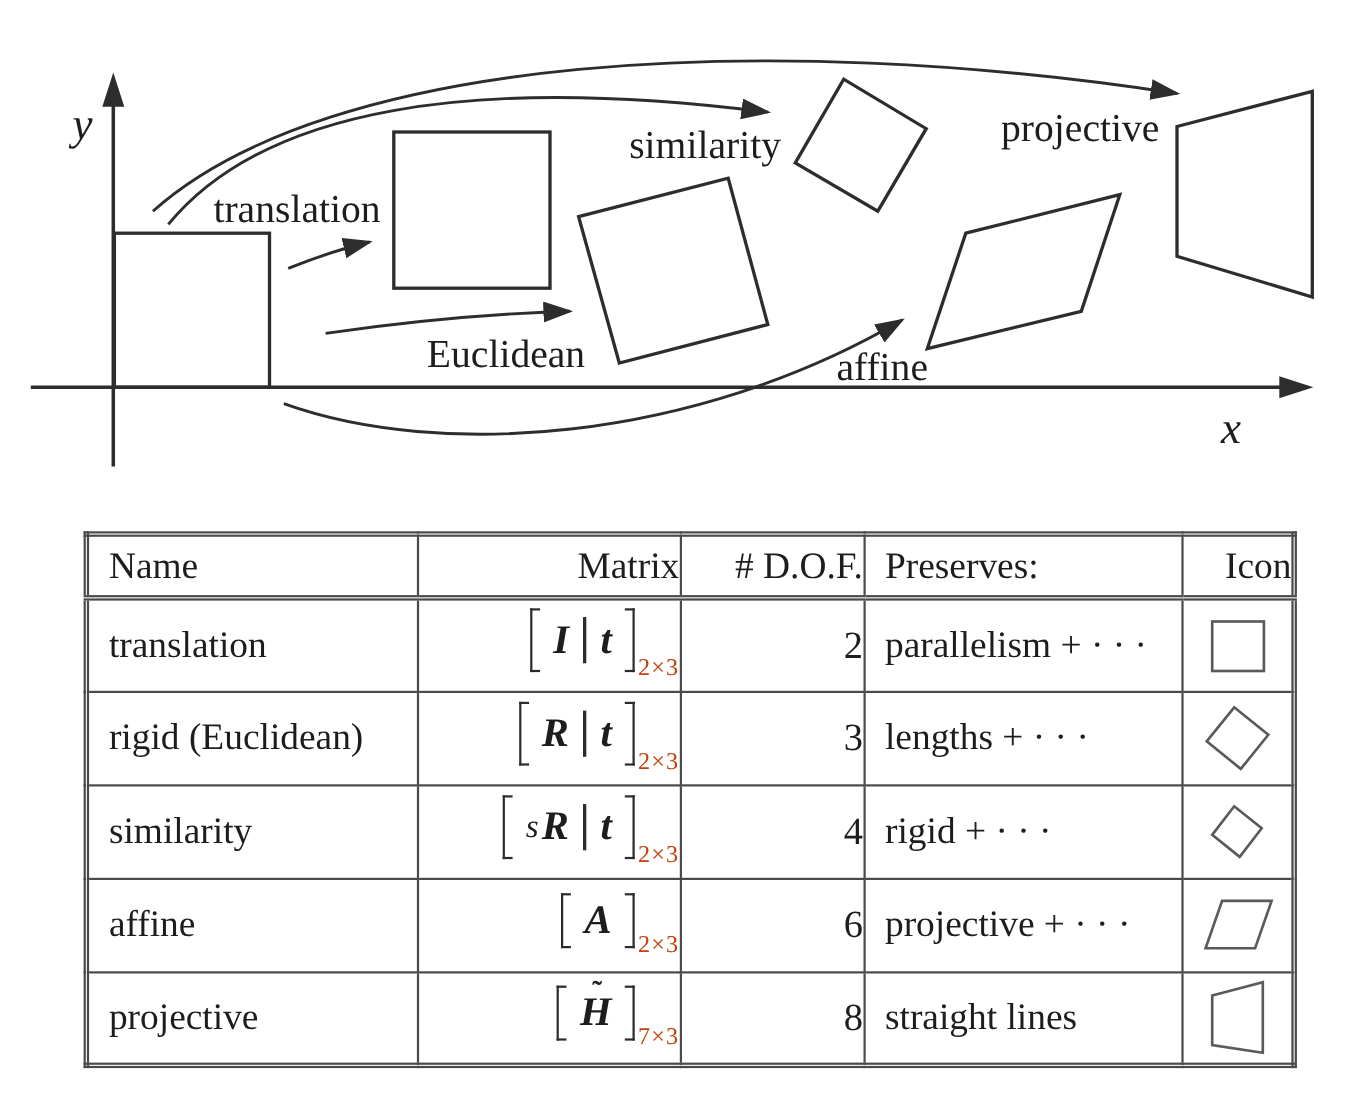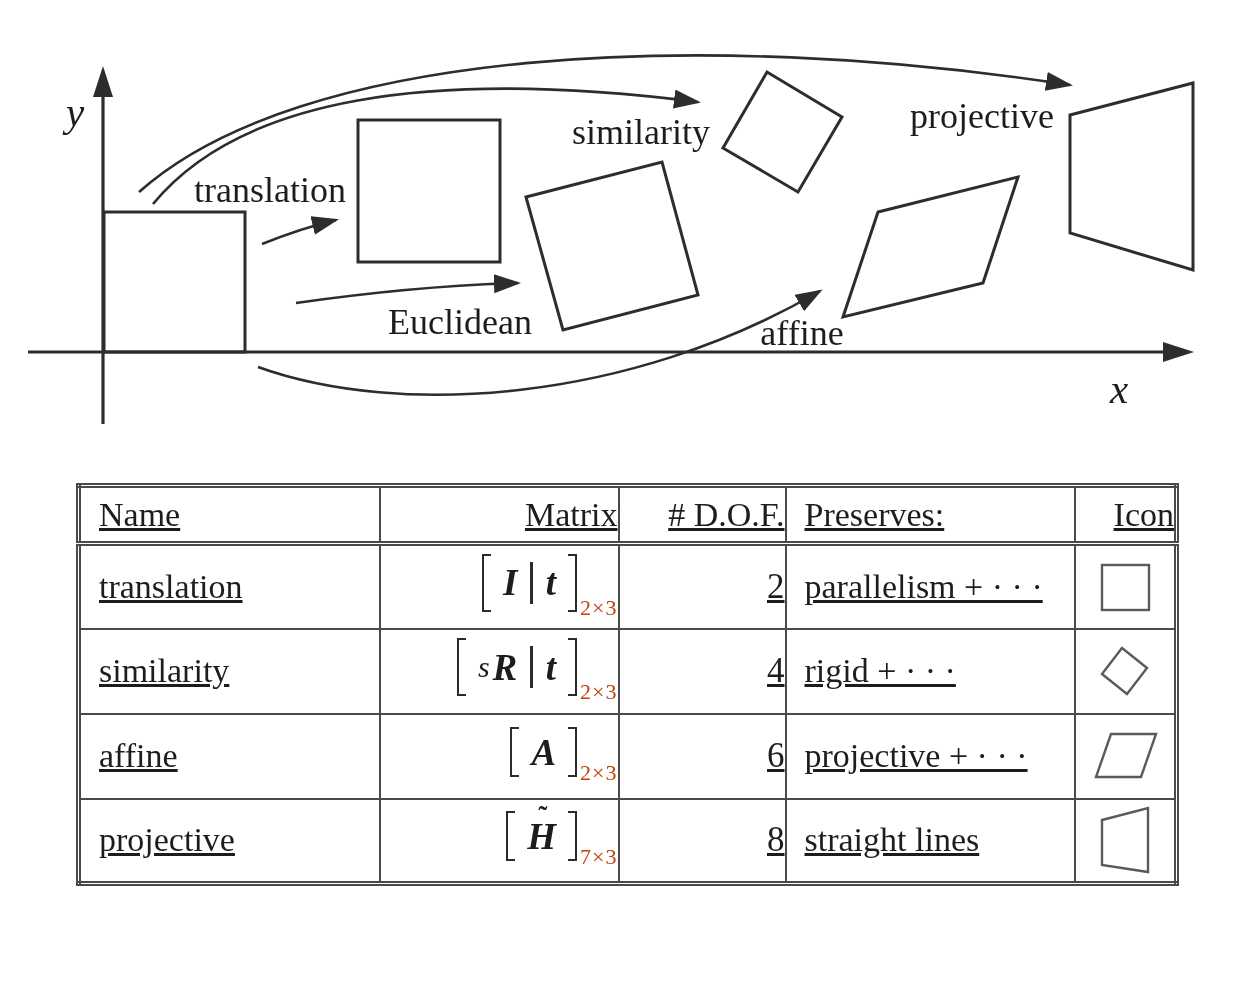--- a/index.html
+++ b/index.html
@@ -11,21 +11,20 @@
   svg.diagram { position:absolute; top:0; left:0; }
   svg.diagram text { fill:#1d1d1d; }
   .dlabel { font-size:36px; }
   .axlabel { font-size:41px; font-style:italic; }
 
   table.ttable {
     position:absolute; left:76px; top:483px;
     border-collapse:collapse; table-layout:fixed; width:1098px;
     font-size:34px; color:#1d1d1d;
     border:5px double #4a4a4a;
-    text-decoration:underline;
   }
   .ttable th, .ttable td { border:2px solid #4a4a4a; padding:0; font-weight:normal; }
   .ttable thead th { border-bottom:5px double #4a4a4a; height:53px; }
   .ttable tbody tr { height:85px; }
   .al { text-align:left; padding-left:18px !important; }
   .ac { text-align:right; }
   .dof { font-size:35px; }
 
   
   .matrix { display:inline-flex; align-items:center; justify-content:center; }
@@ -122,20 +121,42 @@
         </td>
         <td class="ac dof">2</td>
         <td class="al">parallelism + · · ·</td>
         <td class="ac">
           <svg class="icon-svg" width="60" height="60" viewBox="0 0 60 60">
             <rect x="7" y="8" width="47" height="45"></rect>
           </svg>
         </td>
       </tr>
 
+      <tr>
+        <td class="al">rigid (Euclidean)</td>
+        <td class="ac">
+          <span class="matrix">
+            <span class="lbr"></span>
+            <span class="mrow">
+              <span class="mvar">R</span>
+              <span class="mbar"></span>
+              <span class="mvar">t</span>
+            </span>
+            <span class="rbr"></span>
+            <span class="msub">2×3</span>
+          </span>
+        </td>
+        <td class="ac dof">3</td>
+        <td class="al">lengths + · · ·</td>
+        <td class="ac">
+          <svg class="icon-svg" width="62" height="62" viewBox="0 0 62 62">
+            <polygon points="34,59 3,34 28,3 59,28"></polygon>
+          </svg>
+        </td>
+      </tr>
 
       <tr>
         <td class="al">similarity</td>
         <td class="ac">
           <span class="matrix">
             <span class="lbr"></span>
             <span class="mrow">
               <span class="mpre">s</span>
               <span class="mvar">R</span>
               <span class="mbar"></span>

